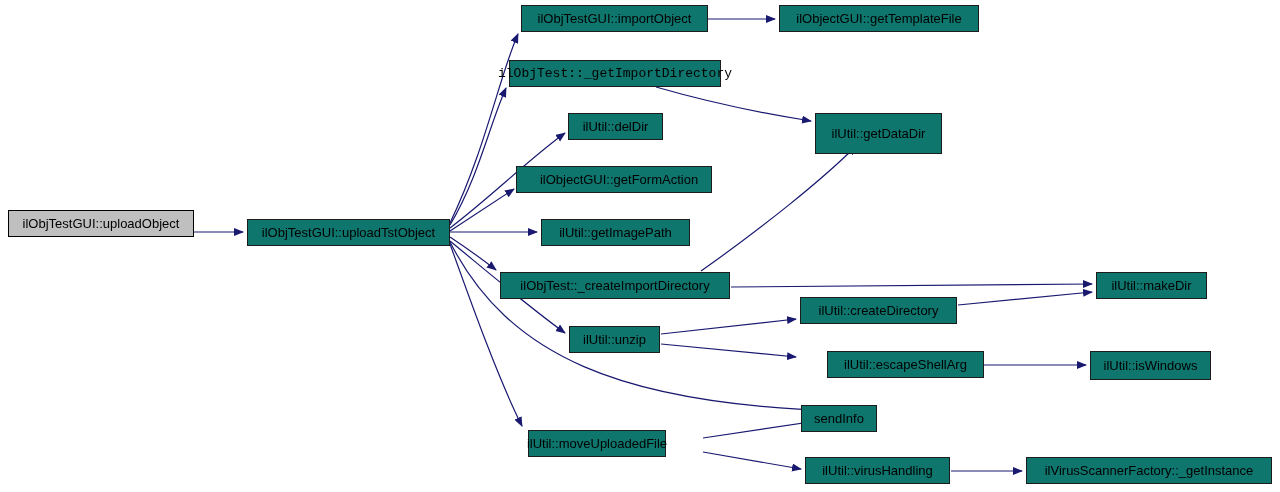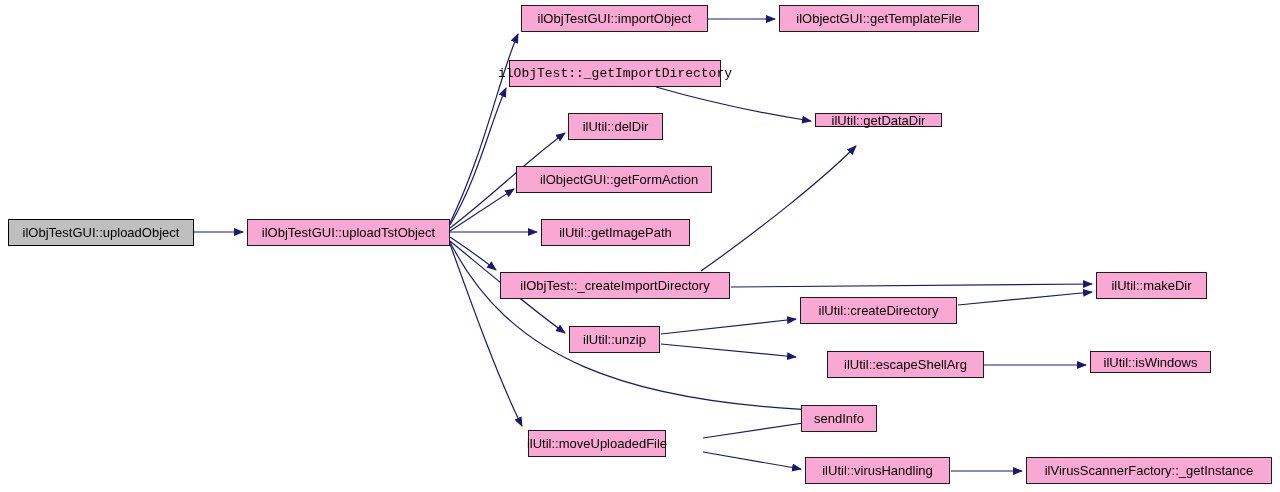--- a/index.html
+++ b/index.html
@@ -22,21 +22,21 @@
   .edges-layer {
     position: absolute;
     left: 0;
     top: 0;
     width: 1280px;
     height: 492px;
   }
   .graph-node {
     position: absolute;
     box-sizing: border-box;
-    background: #f9a8d4;
+    background: #0f766e;
     border: 1px solid #1c1c1c;
     display: flex;
     align-items: center;
     justify-content: center;
     font-size: 13px;
     color: #000000;
     white-space: nowrap;
     cursor: pointer;
     line-height: 1;
   }
@@ -73,33 +73,33 @@
         <path d="M661,334 L796,319" fill="none" stroke="#191970" stroke-width="1.2" marker-end="url(#arrowhead)"></path>
         <path d="M661,344 L796,357" fill="none" stroke="#191970" stroke-width="1.2" marker-end="url(#arrowhead)"></path>
         <path d="M958,305 L1092,292" fill="none" stroke="#191970" stroke-width="1.2" marker-end="url(#arrowhead)"></path>
         <path d="M958,365 L1086,365" fill="none" stroke="#191970" stroke-width="1.2" marker-end="url(#arrowhead)"></path>
         <path d="M703,438 L837,418" fill="none" stroke="#191970" stroke-width="1.2" marker-end="url(#arrowhead)"></path>
         <path d="M703,452 L801,469" fill="none" stroke="#191970" stroke-width="1.2" marker-end="url(#arrowhead)"></path>
         <path d="M951,471 L1022,471" fill="none" stroke="#191970" stroke-width="1.2" marker-end="url(#arrowhead)"></path>
       </g>
   </svg>
   <div id="node-layer">
-      <div class="graph-node highlight" style="left: 8px; top: 219px; width: 186px; height: 27px; text-align: right;">ilObjTestGUI::uploadObject</div>
+      <div class="graph-node highlight" style="left: 8px; top: 210px; width: 186px; height: 27px; text-align: right;">ilObjTestGUI::uploadObject</div>
       <div class="graph-node" style="left: 247px; top: 219px; width: 203px; height: 27px;">ilObjTestGUI::uploadTstObject</div>
       <div class="graph-node" style="left: 521px; top: 5px; width: 187px; height: 27px;">ilObjTestGUI::importObject</div>
       <div class="graph-node" style="left: 779px; top: 5px; width: 200px; height: 27px;">ilObjectGUI::getTemplateFile</div>
       <div class="graph-node" style="left: 509px; top: 60px; width: 212px; height: 27px; font-family: Liberation Mono, monospace;">ilObjTest::_getImportDirectory</div>
       <div class="graph-node" style="left: 568px; top: 113px; width: 95px; height: 27px;">ilUtil::delDir</div>
-      <div class="graph-node" style="left: 815px; top: 113px; width: 127px; height: 14px; text-decoration: underline;">ilUtil::getDataDir</div>
+      <div class="graph-node" style="left: 815px; top: 113px; width: 127px; height: 41px;">ilUtil::getDataDir</div>
       <div class="graph-node" style="left: 516px; top: 166px; width: 196px; height: 27px; padding-left: 10px;">ilObjectGUI::getFormAction</div>
       <div class="graph-node" style="left: 541px; top: 219px; width: 149px; height: 27px;">ilUtil::getImagePath</div>
       <div class="graph-node" style="left: 500px; top: 272px; width: 230px; height: 27px;">ilObjTest::_createImportDirectory</div>
       <div class="graph-node" style="left: 1096px; top: 272px; width: 111px; height: 27px;">ilUtil::makeDir</div>
       <div class="graph-node" style="left: 569px; top: 326px; width: 91px; height: 27px;">ilUtil::unzip</div>
       <div class="graph-node" style="left: 800px; top: 297px; width: 157px; height: 27px;">ilUtil::createDirectory</div>
       <div class="graph-node" style="left: 827px; top: 351px; width: 157px; height: 27px;">ilUtil::escapeShellArg</div>
-      <div class="graph-node" style="left: 1090px; top: 351px; width: 121px; height: 22px;">ilUtil::isWindows</div>
+      <div class="graph-node" style="left: 1090px; top: 351px; width: 121px; height: 29px;">ilUtil::isWindows</div>
       <div class="graph-node" style="left: 528px; top: 430px; width: 138px; height: 27px;">ilUtil::moveUploadedFile</div>
       <div class="graph-node" style="left: 801px; top: 405px; width: 76px; height: 27px;">sendInfo</div>
       <div class="graph-node" style="left: 805px; top: 457px; width: 145px; height: 27px; text-align: right;">ilUtil::virusHandling</div>
       <div class="graph-node" style="left: 1026px; top: 457px; width: 246px; height: 27px;">ilVirusScannerFactory::_getInstance</div>
     </div>
 </div>
 
 </body></html>

